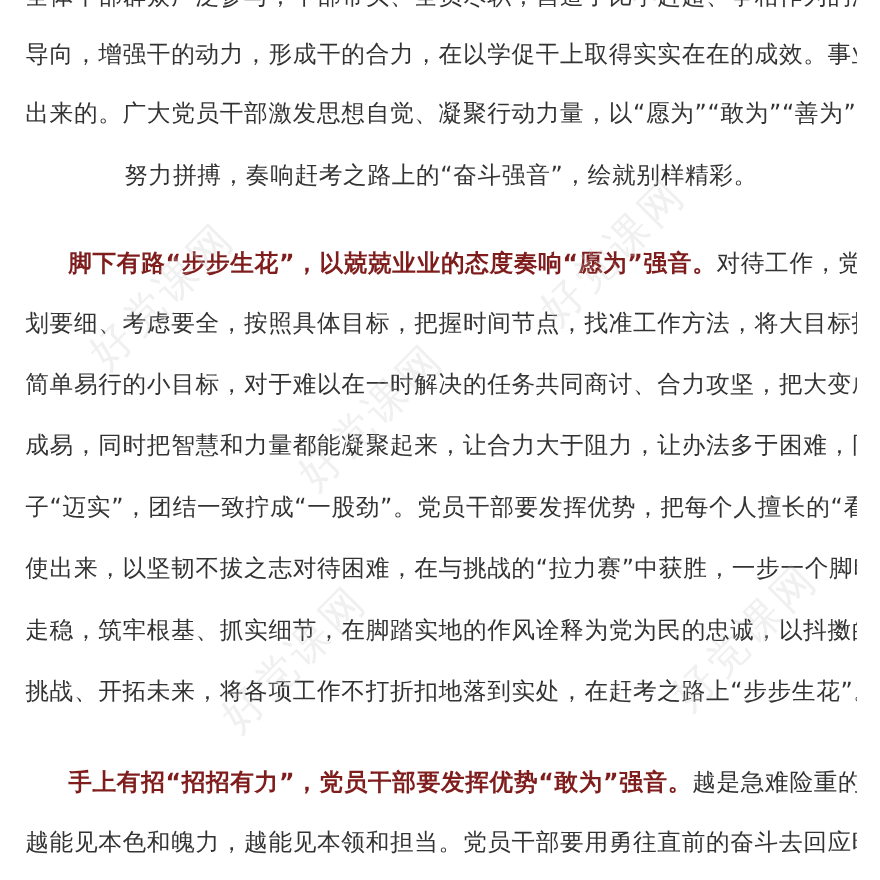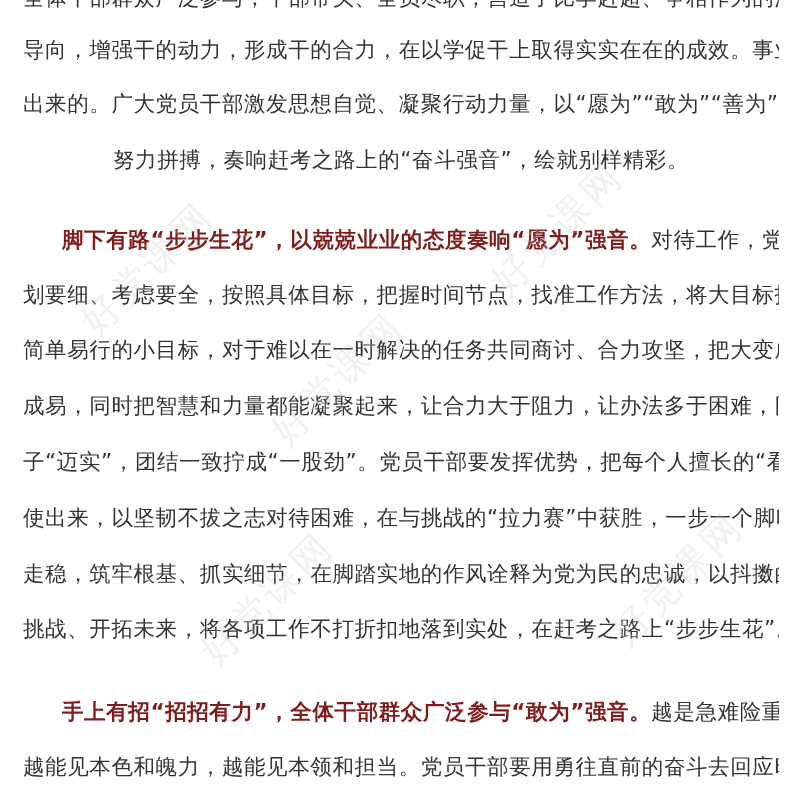--- a/index.html
+++ b/index.html
@@ -67,21 +67,21 @@
   </div>
   <div class="line" style="top:280px;">划要细、考虑要全，按照具体目标，把握时间节点，找准工作方法，将大目标拆解为一个个</div>
   <div class="line" style="top:335px;">简单易行的小目标，对于难以在一时解决的任务共同商讨、合力攻坚，把大变成小、把难变</div>
   <div class="line" style="top:391px;">成易，同时把智慧和力量都能凝聚起来，让合力大于阻力，让办法多于困难，同心协力把步</div>
   <div class="line" style="top:447px;">子“迈实”，团结一致拧成“一股劲”。党员干部要发挥优势，把每个人擅长的“看家本领”</div>
   <div class="line" style="top:503px;">使出来，以坚韧不拔之志对待困难，在与挑战的“拉力赛”中获胜，一步一个脚印地把道路</div>
   <div class="line" style="top:559px;">走稳，筑牢根基、抓实细节，在脚踏实地的作风诠释为党为民的忠诚，以抖擞的精气神直面</div>
   <div class="line" style="top:614px;">挑战、开拓未来，将各项工作不打折扣地落到实处，在赶考之路上“步步生花”。</div>
 
   <div class="line indent" style="top:697px;">
-    <span class="bold">手上有招“招招有力”，全体干部群众广泛参与“敢为”强音。</span><span>越是急难险重的任务，</span>
+    <span class="bold">手上有招“招招有力”，党员干部要发挥优势“敢为”强音。</span><span>越是急难险重的任务，</span>
   </div>
   <div class="line" style="top:752px;">越能见本色和魄力，越能见本领和担当。党员干部要用勇往直前的奋斗去回应时代的召唤，</div>
 
   <div class="watermark" style="left:70px; top:310px;">好党课网</div>
   <div class="watermark" style="left:480px; top:270px;">好党课网</div>
   <div class="watermark" style="left:260px; top:420px;">好党课网</div>
   <div class="watermark" style="left:190px; top:640px;">好党课网</div>
   <div class="watermark" style="left:600px; top:620px;">好党课网</div>
 </div>
 

